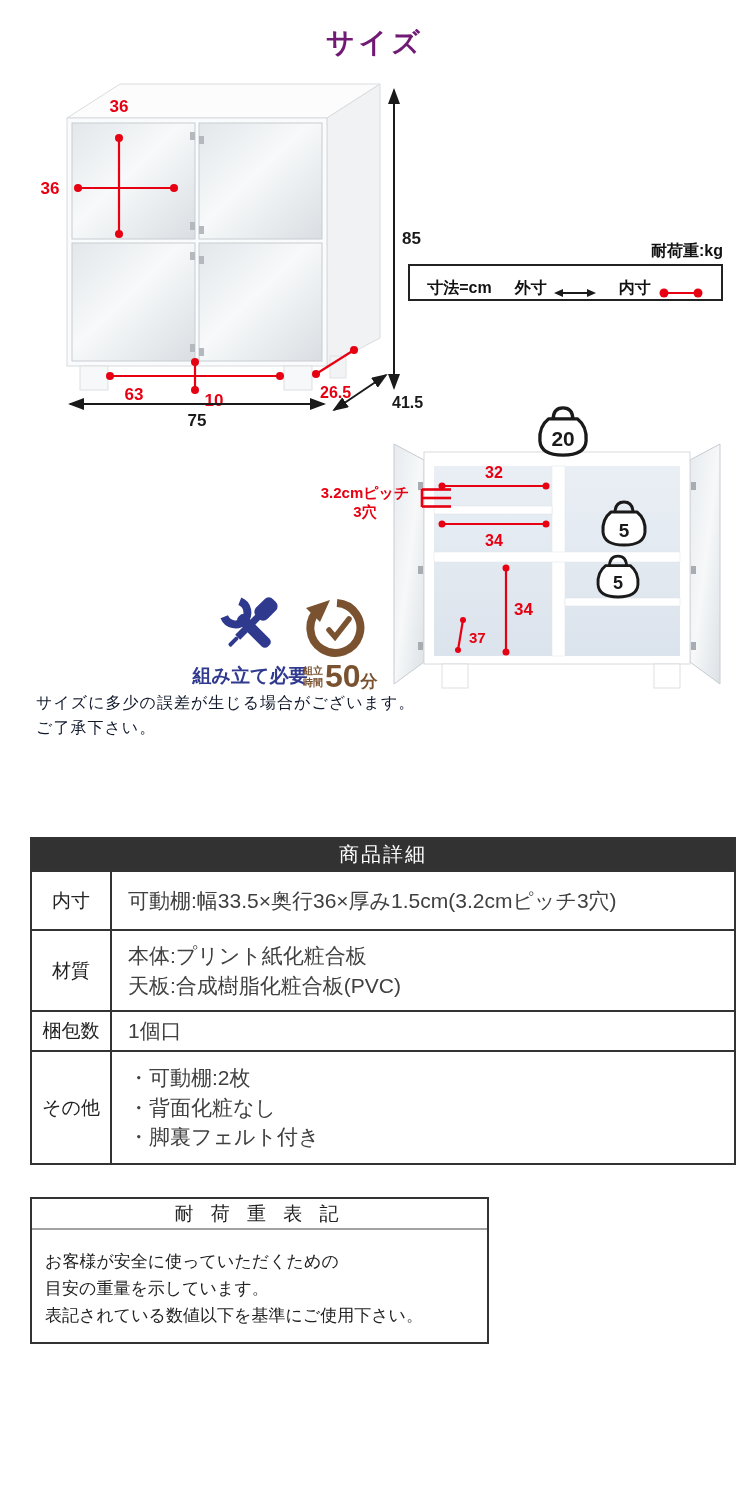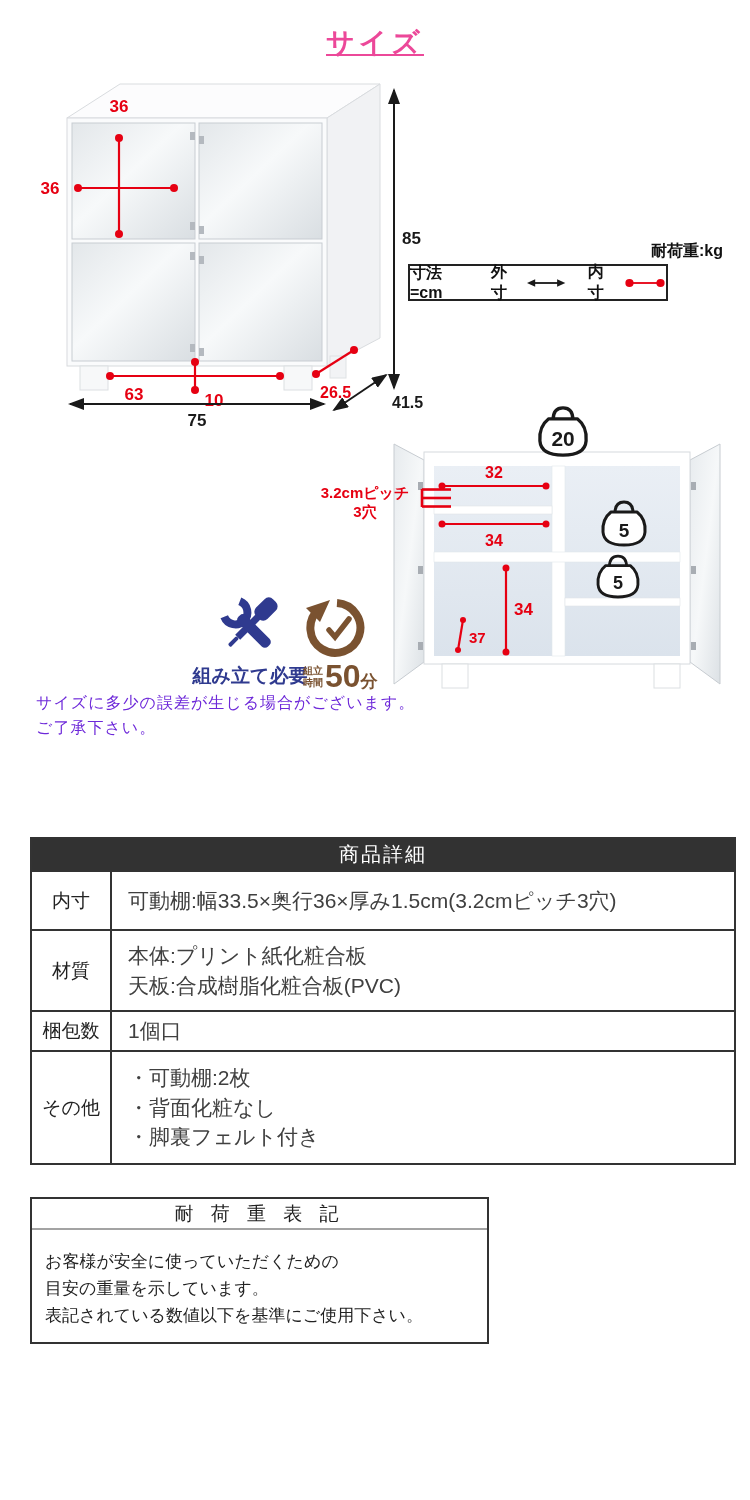--- a/index.html
+++ b/index.html
@@ -6,47 +6,47 @@
   html,body { background:#ffffff; }
   body {
     width:750px; height:1500px; position:relative; overflow:hidden;
     font-family:"Liberation Sans","DejaVu Sans",sans-serif; color:#222;
   }
   .abs { position:absolute; }
 
   
   .page-title {
     top:24px; left:0; width:750px; text-align:center;
-    font-size:28px; font-weight:bold; color:#ec4899; letter-spacing:4px;text-decoration:underline;
+    font-size:28px; font-weight:bold; color:#701a75; letter-spacing:4px;
   }
 
   
   .load-unit { top:241px; left:520px; width:203px; text-align:right;
     font-size:16px; font-weight:bold; color:#111; }
   .legend-box {
-    top:264px; left:408px; width:260px; height:37px;
+    top:264px; left:408px; width:315px; height:37px;
     border:2px solid #222; background:#fff;
-    display:flex; align-items:center; justify-content:center; gap:7px;
+    display:flex; align-items:flex-end; justify-content:center; gap:7px;
     font-size:16px; font-weight:bold; color:#111;
   }
   .legend-box .sp { width:9px; }
 
   
   .pitch-note { top:484px; left:314px; width:102px; text-align:center;
     color:#e60012; font-size:15px; font-weight:bold; line-height:1.25; }
 
   
   .asm-required-label { top:663px; left:188px; width:124px; text-align:center;
     color:#2f3a8f; font-size:19px; font-weight:bold; }
   .asm-time { top:660px; left:303px; display:flex; align-items:flex-end; color:#7a5230; }
   .asm-time .pre { font-size:10px; font-weight:bold; line-height:1.15; padding-bottom:4px; }
   .asm-time .val { font-size:32px; font-weight:bold; line-height:1; margin-left:2px; }
   .asm-time .unit { font-size:17px; font-weight:bold; line-height:1; padding-bottom:2px; }
 
-  .size-note { top:691px; left:36px; font-size:16px; color:#6d28d9;
+  .size-note { top:691px; left:36px; font-size:16px; color:#0f172a;
     line-height:1.55; letter-spacing:1px; }
 
   
   .details-table { top:837px; left:30px; width:706px; border:2px solid #333; background:#fff; }
   .dt-header { height:31px; background:#323232; color:#fff; font-size:20px;
     letter-spacing:2px; display:flex; align-items:center; justify-content:center; }
   .dt-row { display:flex; border-top:2px solid #333; }
   .dt-label { width:80px; border-right:2px solid #333; display:flex;
     align-items:center; justify-content:center; font-size:19px; color:#222; }
   .dt-value { flex:1; padding:6px 6px 6px 16px; display:flex; flex-direction:column;

